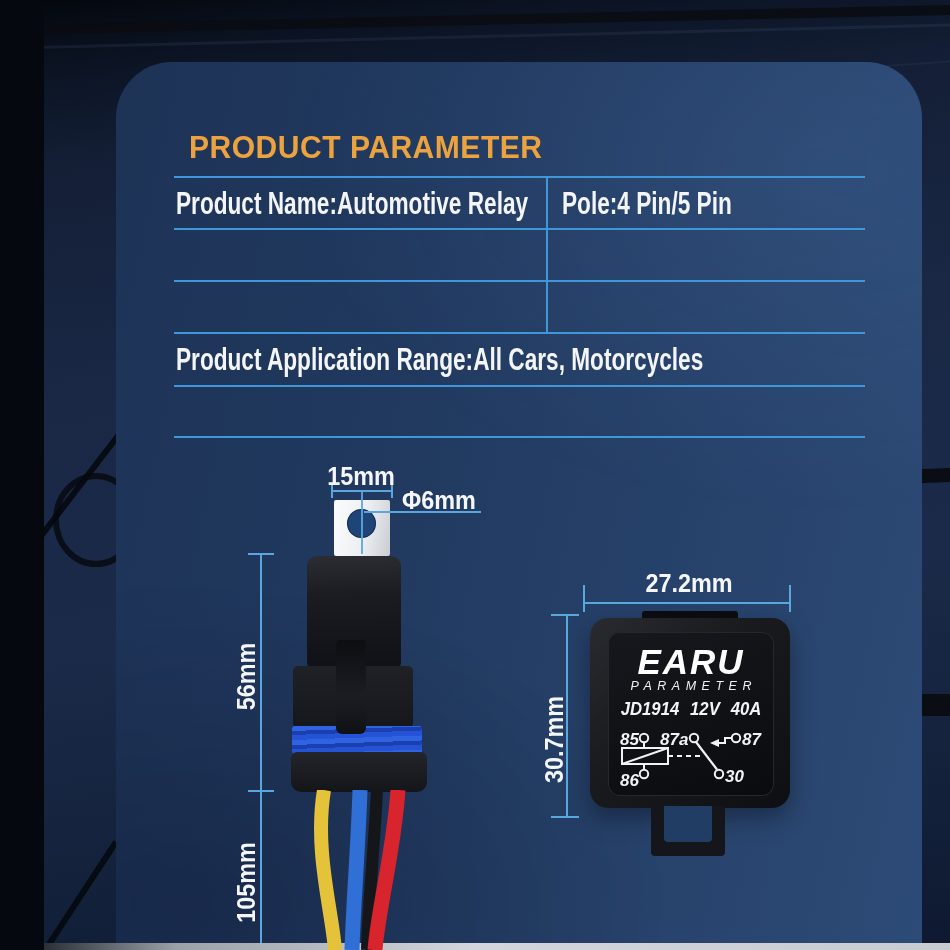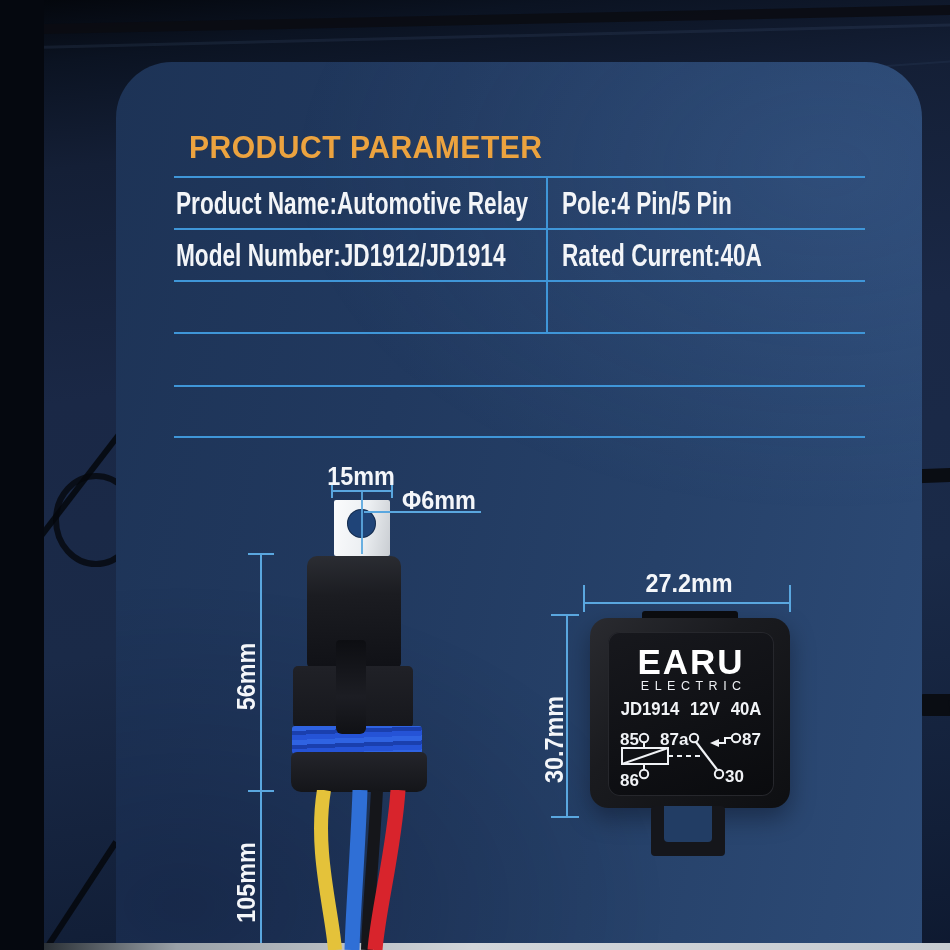--- a/index.html
+++ b/index.html
@@ -49,21 +49,21 @@
   .cell.l{left:2px;}
   .cell.r{left:388px;}
 
   
   .dimline{position:absolute;background:#5AA7DF;z-index:6;}
   .dimlabel{position:absolute;z-index:7;color:#f4f6f9;font-weight:700;font-size:26px;
     text-align:center;transform:scaleX(.9);transform-origin:center;white-space:nowrap;}
   .dimlabel.vert{transform:rotate(-90deg) scaleX(.9);}
 
   
-  .part{position:absolute;z-index:4;}
+  .part{position:absolute;z-index:4;font-style:italic;}
   #tab{left:290px;top:500px;width:56px;height:56px;border-radius:2px;
     background:linear-gradient(100deg,#fbfcfd 0%,#eceff2 55%,#c9cdd2 100%);z-index:5;}
   #tabhole{position:absolute;left:13px;top:9px;width:29px;height:29px;border-radius:50%;
     background:#1f4478;box-shadow:inset 0 0 0 1px rgba(0,0,0,.35);}
   #cap{left:263px;top:556px;width:94px;height:112px;border-radius:10px 10px 5px 5px;
     background:linear-gradient(178deg,#2b2d33 0%,#1b1c21 35%,#101116 100%);}
   #upperbody{left:249px;top:666px;width:120px;height:62px;border-radius:5px;
     background:linear-gradient(180deg,#202127 0%,#16171c 100%);}
   #latch{left:292px;top:640px;width:30px;height:94px;border-radius:4px 4px 6px 6px;z-index:5;
     background:linear-gradient(180deg,#0d0e12 0%,#1c1d23 60%,#101115 100%);}
@@ -122,23 +122,22 @@
     <div class="hline" style="top:104px"></div>
     <div class="hline" style="top:156px"></div>
     <div class="hline" style="top:209px"></div>
     <div class="hline" style="top:260px"></div>
     <div class="vline"></div>
 
     <div class="trow" style="top:2px">
       <div class="cell l">Product Name:Automotive Relay</div>
       <div class="cell r">Pole:4 Pin/5 Pin</div>
     </div>
-    <div class="trow" style="top:54px">
-      <div class="cell l">Model Number:JD1912/JD1914</div>
-      <div class="cell r">Rated Current:40A</div>
+    <div class="trow" style="top:158px">
+      <div class="cell l">Product Application Range:All Cars, Motorcycles</div>
     </div>
   </div>
 
   <div class="dimlabel" style="left:267px;top:461px;width:100px">15mm</div>
   <div class="dimline" style="left:288px;top:490px;width:60px;height:2px"></div>
   <div class="dimline" style="left:287px;top:483px;width:2px;height:15px"></div>
   <div class="dimline" style="left:347px;top:483px;width:2px;height:15px"></div>
   <div class="dimline" style="left:317px;top:492px;width:1.5px;height:62px;opacity:.9"></div>
   <div class="dimline" style="left:320px;top:511px;width:117px;height:2px"></div>
   <div class="dimlabel" style="left:345px;top:485px;width:100px">Φ6mm</div>
@@ -170,21 +169,21 @@
   <div class="dimline" style="left:745px;top:585px;width:2px;height:27px"></div>
   <div class="dimline" style="left:522px;top:615px;width:2px;height:203px"></div>
   <div class="dimline" style="left:507px;top:614px;width:28px;height:2px"></div>
   <div class="dimline" style="left:507px;top:816px;width:28px;height:2px"></div>
   <div class="dimlabel vert" style="left:450px;top:724px;width:120px">30.7mm</div>
 
   <div class="part" id="cubelip"></div>
   <div class="part" id="cube"></div>
   <div class="part" id="cubelabel">
     <div id="brand">EARU</div>
-    <div id="brandsub">ELECTRIC</div>
+    <div id="brandsub">PARAMETER</div>
     <div id="modelline">JD1914 12V 40A</div>
     <svg id="circuit" width="146" height="66" viewBox="0 0 146 66">
       <text x="2" y="21" font-size="17" font-weight="bold" fill="#f0f2f5">85</text>
       <circle cx="26" cy="14" r="4.2" stroke="#f0f2f5" stroke-width="2" fill="none"></circle>
       <line x1="26" y1="18.5" x2="26" y2="24" stroke="#f0f2f5" stroke-width="2"></line>
       <rect x="4" y="24" width="46" height="16" stroke="#f0f2f5" stroke-width="2" fill="none"></rect>
       <line x1="4" y1="40" x2="50" y2="24" stroke="#f0f2f5" stroke-width="2"></line>
       <line x1="26" y1="40" x2="26" y2="45.5" stroke="#f0f2f5" stroke-width="2"></line>
       <circle cx="26" cy="50" r="4.2" stroke="#f0f2f5" stroke-width="2" fill="none"></circle>
       <text x="2" y="62" font-size="17" font-weight="bold" fill="#f0f2f5">86</text>

